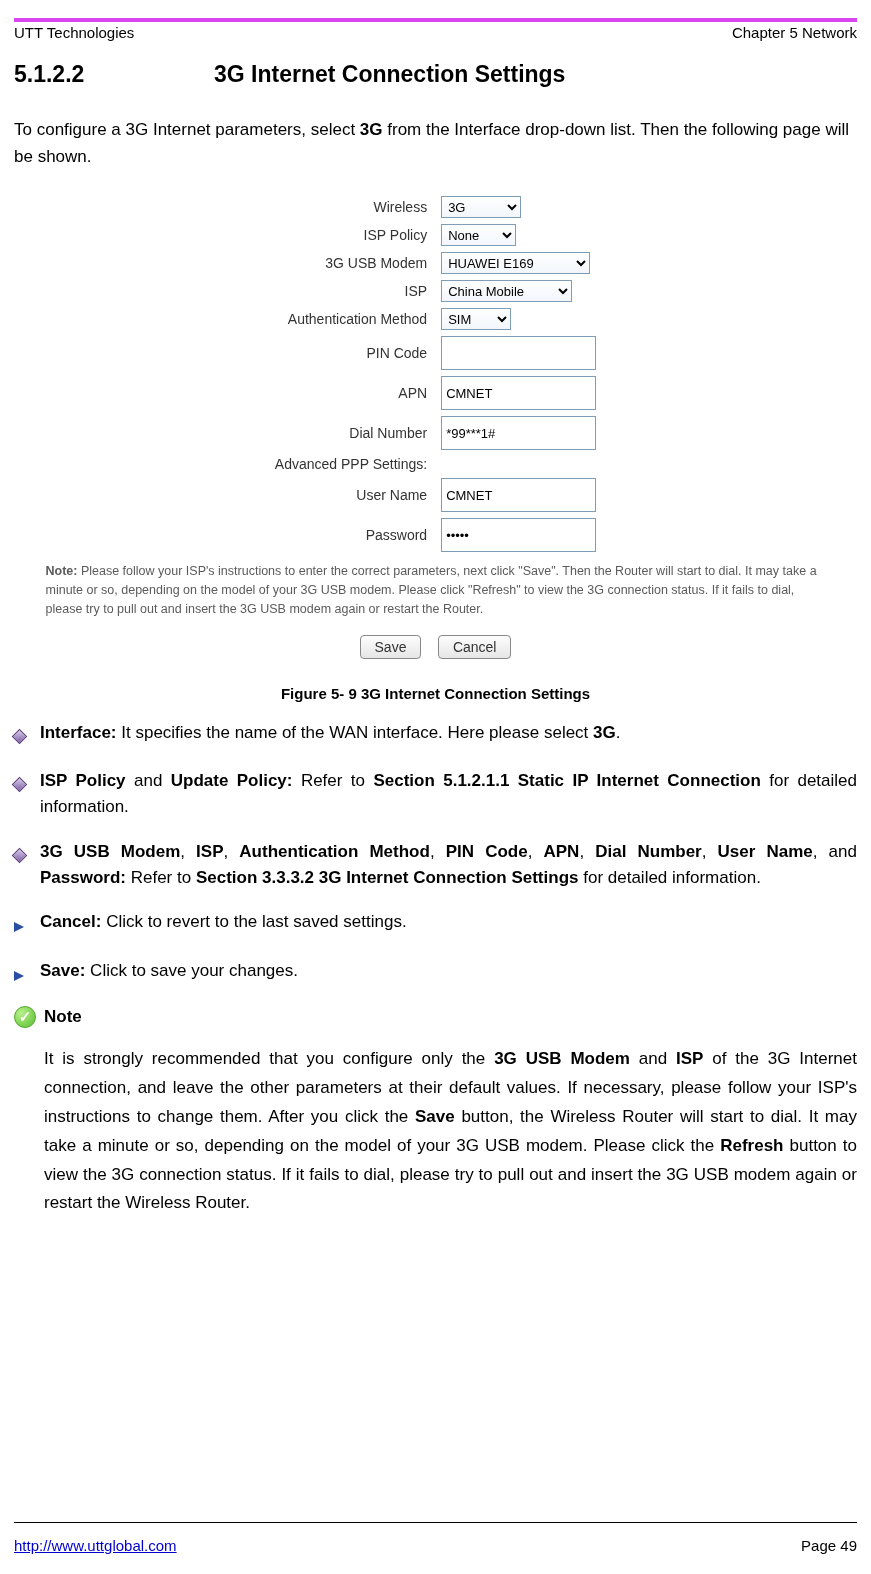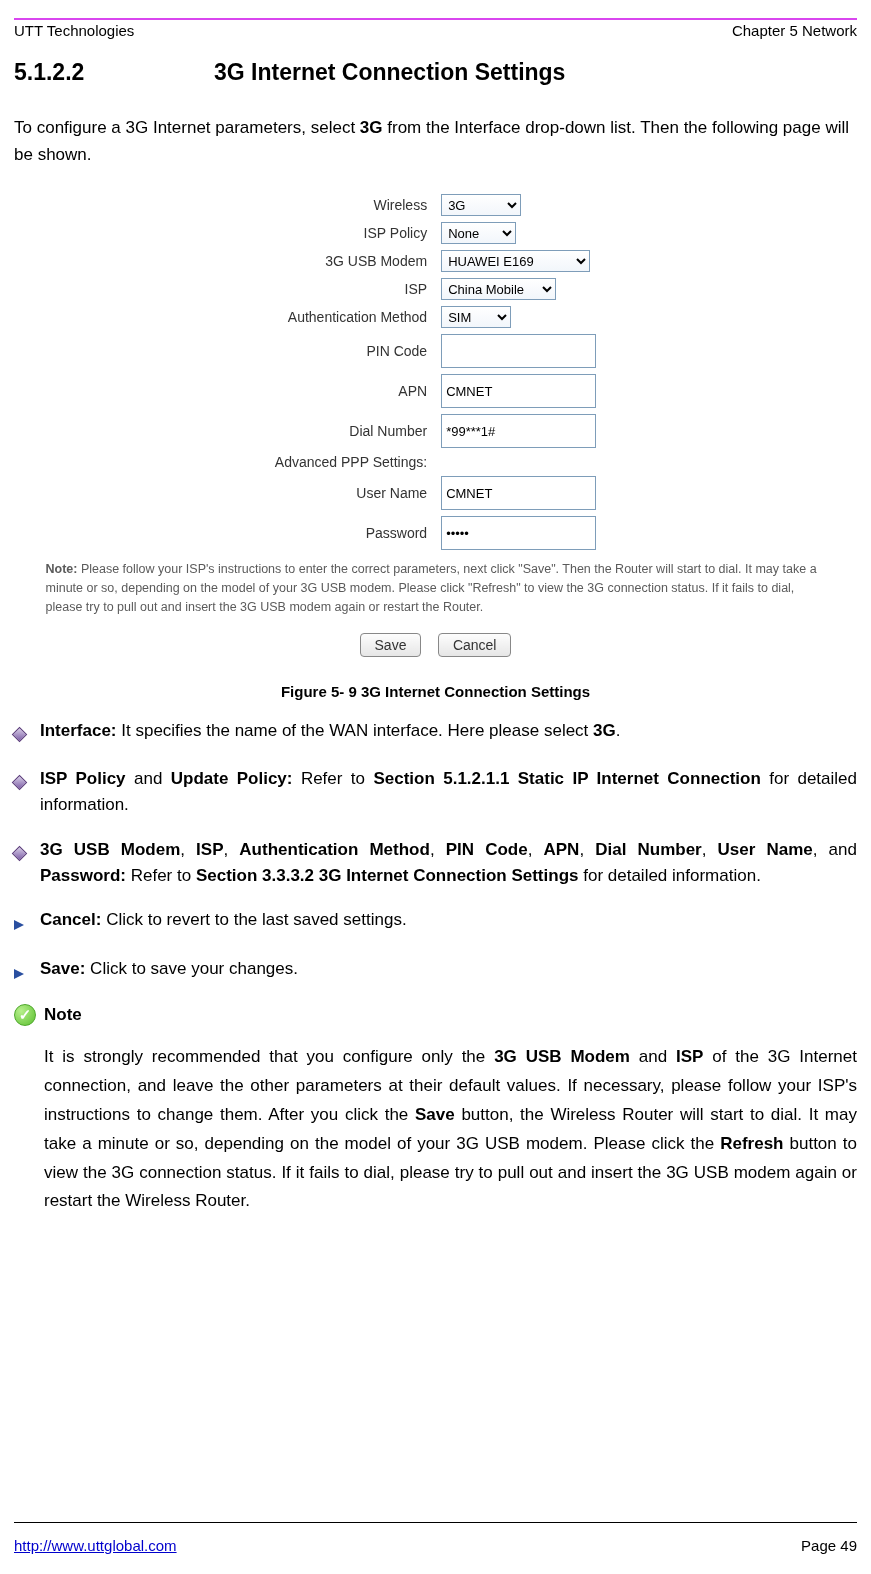--- a/index.html
+++ b/index.html
@@ -10,21 +10,21 @@
     background: #fff;
     width: 871px;
   }
   .page {
     width: 871px;
     min-height: 1574px;
     padding: 18px 14px 20px 14px;
     position: relative;
   }
   .header-line {
-    border-top: 2px solid #d946ef;
+    border-top: 4px solid #d946ef;
     display: flex;
     justify-content: space-between;
     font-size: 15px;
     padding-top: 2px;
     padding-bottom: 20px;
   }
   .sect-title {
     display: flex;
     align-items: baseline;
     margin-bottom: 28px;
@@ -196,21 +196,21 @@
       <tr>
         <td class="lbl">ISP Policy</td>
         <td><select class="ui" style="width:75px"><option>None</option></select></td>
       </tr>
       <tr>
         <td class="lbl">3G USB Modem</td>
         <td><select class="ui" style="width:149px"><option>HUAWEI E169</option></select></td>
       </tr>
       <tr>
         <td class="lbl">ISP</td>
-        <td><select class="ui" style="width:115px"><option>China Mobile</option></select></td>
+        <td><select class="ui" style="width:131px"><option>China Mobile</option></select></td>
       </tr>
       <tr>
         <td class="lbl">Authentication Method</td>
         <td><select class="ui" style="width:70px"><option>SIM</option></select></td>
       </tr>
       <tr>
         <td class="lbl">PIN Code</td>
         <td><input class="ui" style="width: 155px;" value=""></td>
       </tr>
       <tr>

